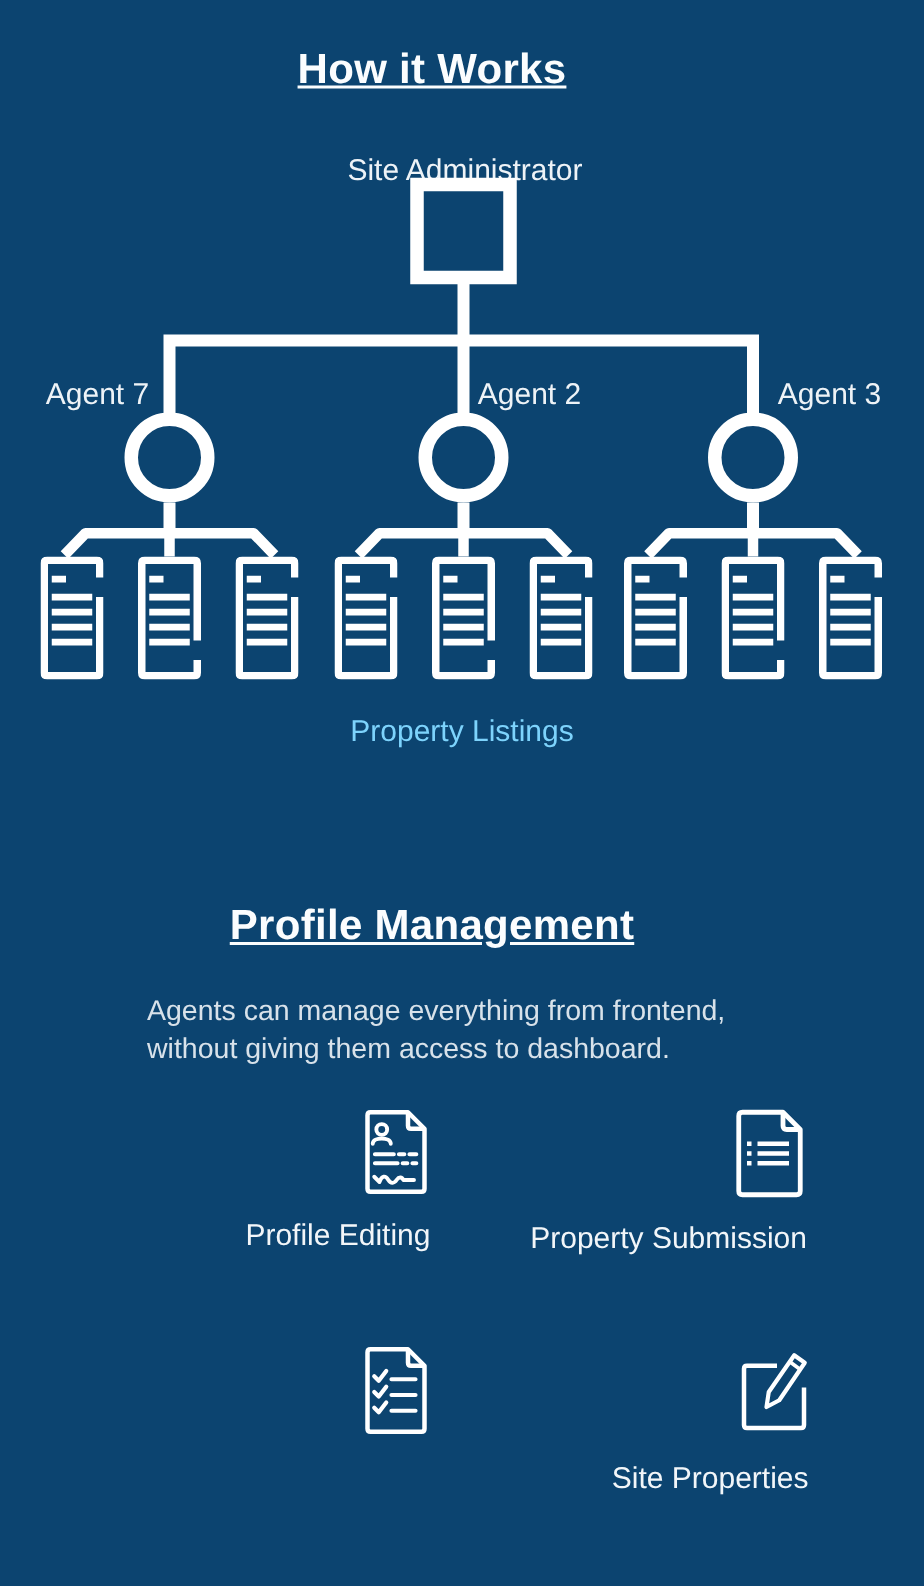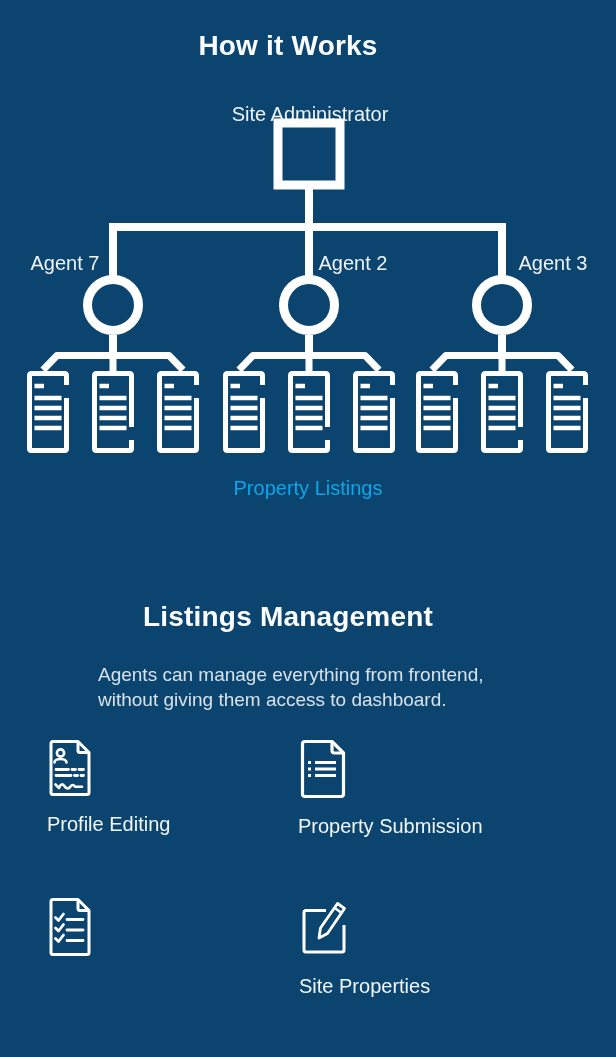--- a/index.html
+++ b/index.html
@@ -11,46 +11,46 @@
   .canvas{
     position:relative;
     width:616px; height:1057px;
     background:#0c4470;
     overflow:hidden;
   }
   .section-title{
     position:absolute; left:0; width:576px;
     text-align:center;
     font-size:28px; font-weight:700;
-    color:#fbfdfe; letter-spacing:.2px;
+    color:#fbfdfe; letter-spacing:.2px;text-decoration:underline;
   }
   .node-label{
     position:absolute;
     font-size:20px; color:#eef3f7;
     white-space:nowrap;
   }
   .centered{ transform:translateX(-50%); }
   .caption-center{
     position:absolute; left:0; width:616px;
-    text-align:center; font-size:20px; color:#0ea5e9;
+    text-align:center; font-size:20px; color:#7dd3fc;
   }
   .paragraph{
     position:absolute; left:50%; transform:translateX(-50%);
     width:420px; text-align:left;
     font-size:19px; line-height:25px;
     color:#d8e2ea;
     margin-top:16px;
   }
   .org-chart{
     position:absolute; left:0; top:115px;
     width:616px; height:362px;
   }
   .feature{
     position:absolute; width:240px;
-    display:flex; flex-direction:column; align-items:flex-start;
+    display:flex; flex-direction:column; align-items:flex-end;
   }
   .feature .f-label{
     font-size:20px; color:#f2f6f9; white-space:nowrap;
   }
   .feature.row1 .f-label{ margin-top:16px; }
   .feature.row2 .f-label{ margin-top:18px; }
 </style>
 </head>
 <body>
 
@@ -119,21 +119,21 @@
     </g>
     <g>
       <use href="#doc-a" x="416" y="256" width="42" height="82"></use>
       <use href="#doc-b" x="481" y="256" width="42" height="82"></use>
       <use href="#doc-a" x="546" y="256" width="42" height="82"></use>
     </g>
   </svg>
 
   <div class="caption-center" style="top:477px;">Property Listings</div>
 
-  <div class="section-title" style="top:601px;">Listings Management</div>
+  <div class="section-title" style="top:601px;">Profile Management</div>
 
   <div class="paragraph" style="top:646px;">Agents can manage everything from frontend, without giving them access to dashboard.</div>
 
   <div class="feature row1" style="left:47px; top:739px;">
     <svg width="46" height="58" viewBox="0 0 46 58" aria-hidden="true">
       <g fill="none" stroke="#ffffff" stroke-width="3" stroke-linejoin="round">
         <path d="M31,2.5 H6 Q4,2.5 4,4.5 V53.5 Q4,55.5 6,55.5 H40 Q42,55.5 42,53.5 V13.5 Z"></path>
         <path d="M31,2.5 V11.5 Q31,13.5 33,13.5 H42"></path>
         <circle cx="13.5" cy="14" r="3.6" stroke-width="2.6"></circle>
         <path stroke-width="2.6" stroke-linecap="round" d="M7.5,23.5 C7.5,18.8 19.5,18.8 19.5,23.5"></path>

